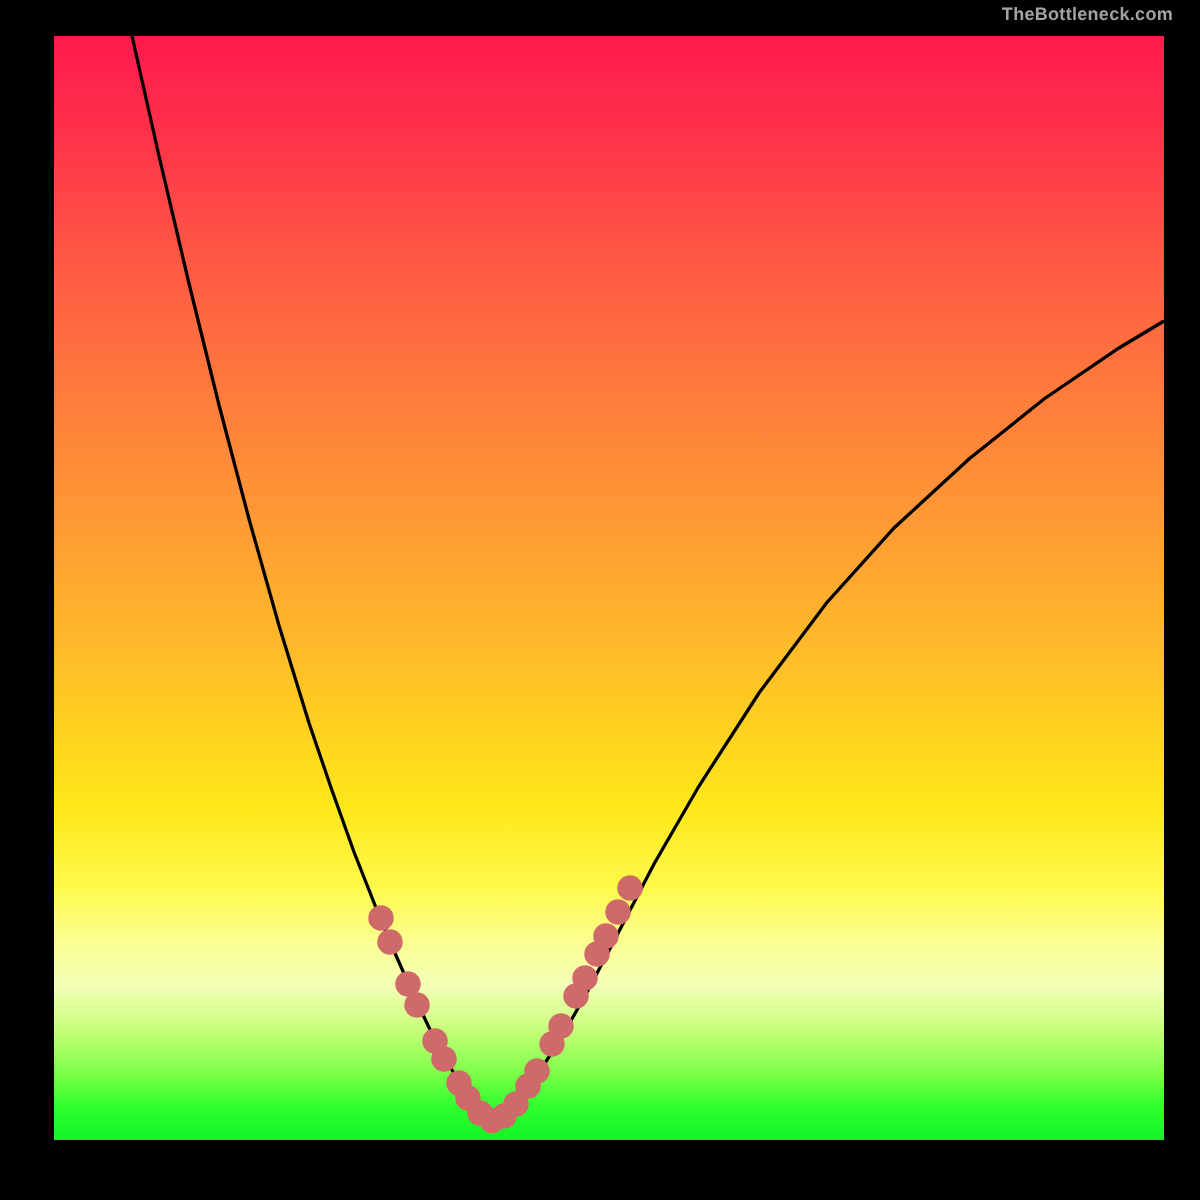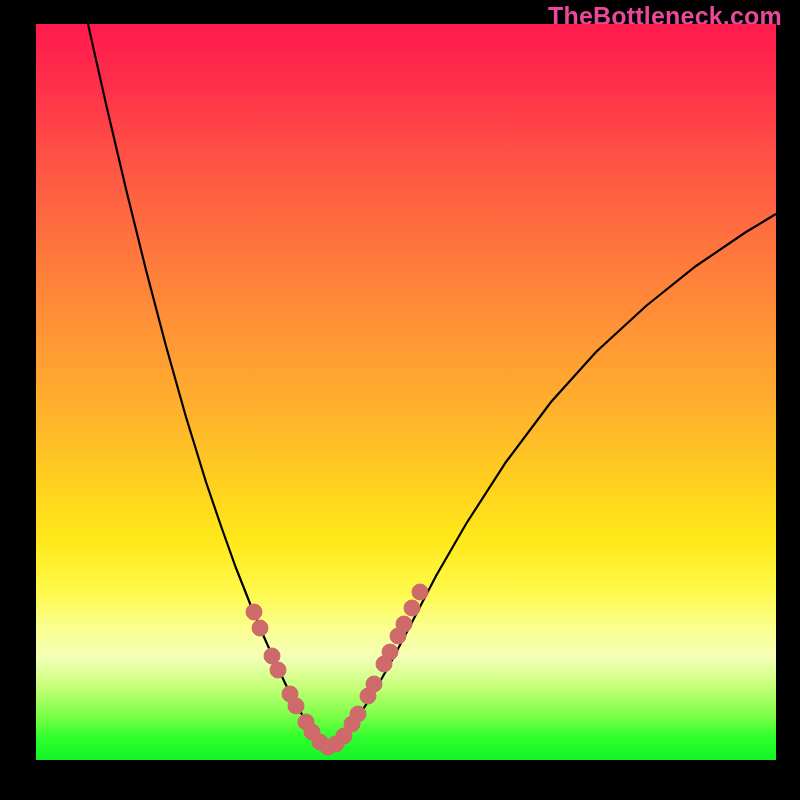--- a/index.html
+++ b/index.html
@@ -41,23 +41,23 @@
       #7bff46 94%,
       #2fff2d 97%,
       #13f427 100%
     );
   }
   .watermark {
     position: absolute;
     top: 2px;
     right: 18px;
     font-family: Arial, Helvetica, sans-serif;
-    font-size: 25px;
+    font-size: 12px;
     font-weight: 600;
-    color: #ec4899;
+    color: #a3a3a3;
     letter-spacing: 0.2px;
     user-select: none;
   }
   svg.curves {
     position: absolute;
     left: 0;
     top: 0;
     width: 740px;
     height: 736px;
   }

